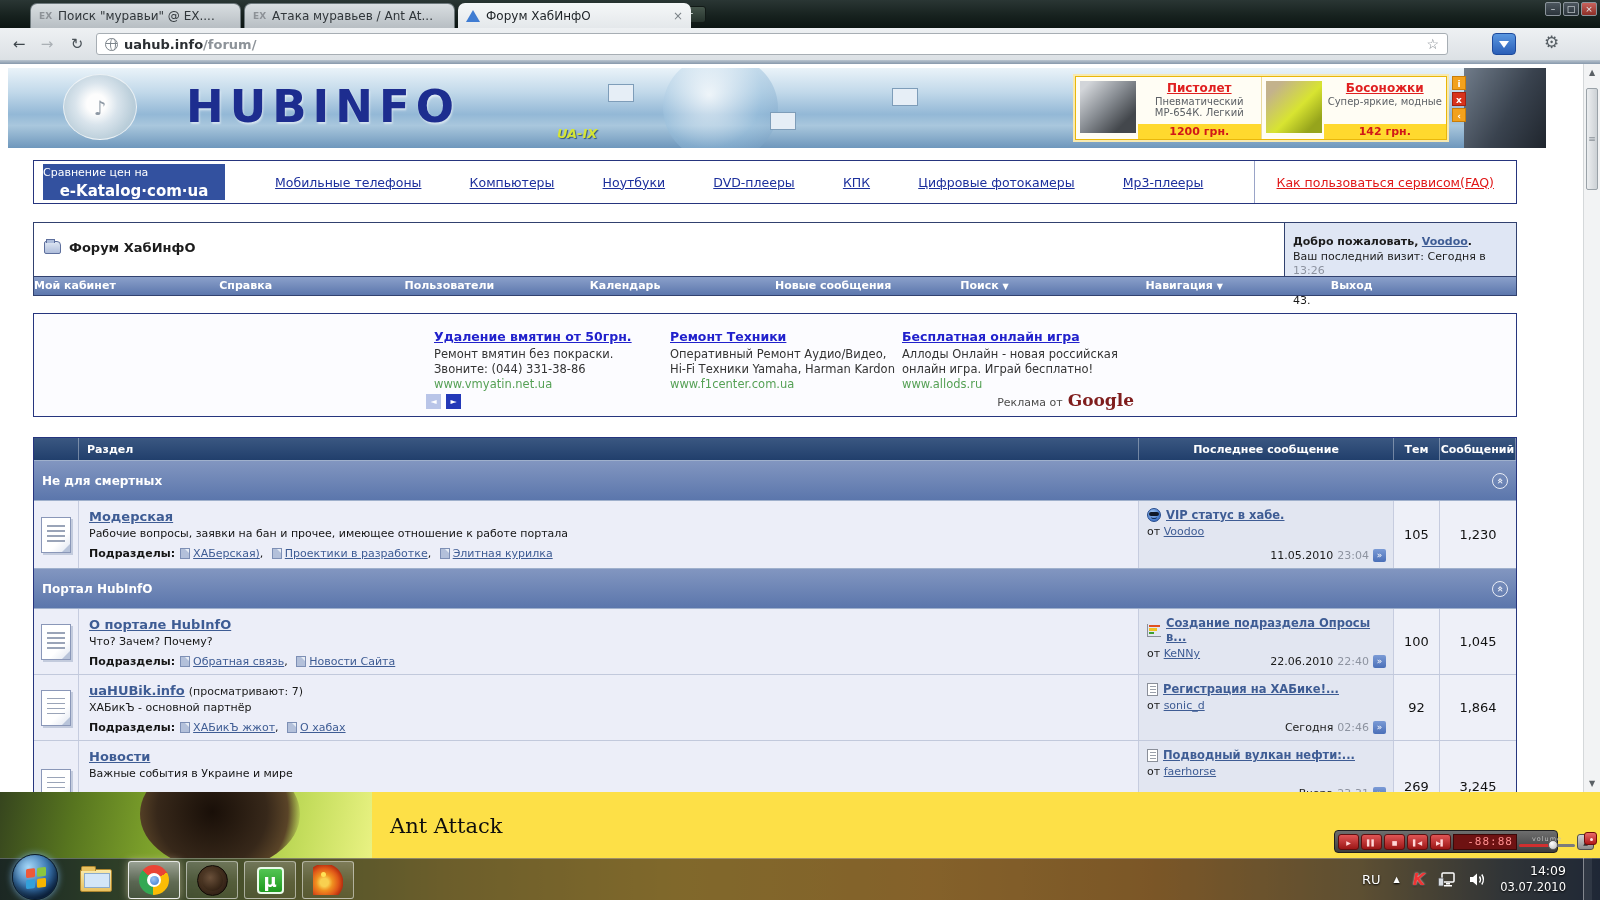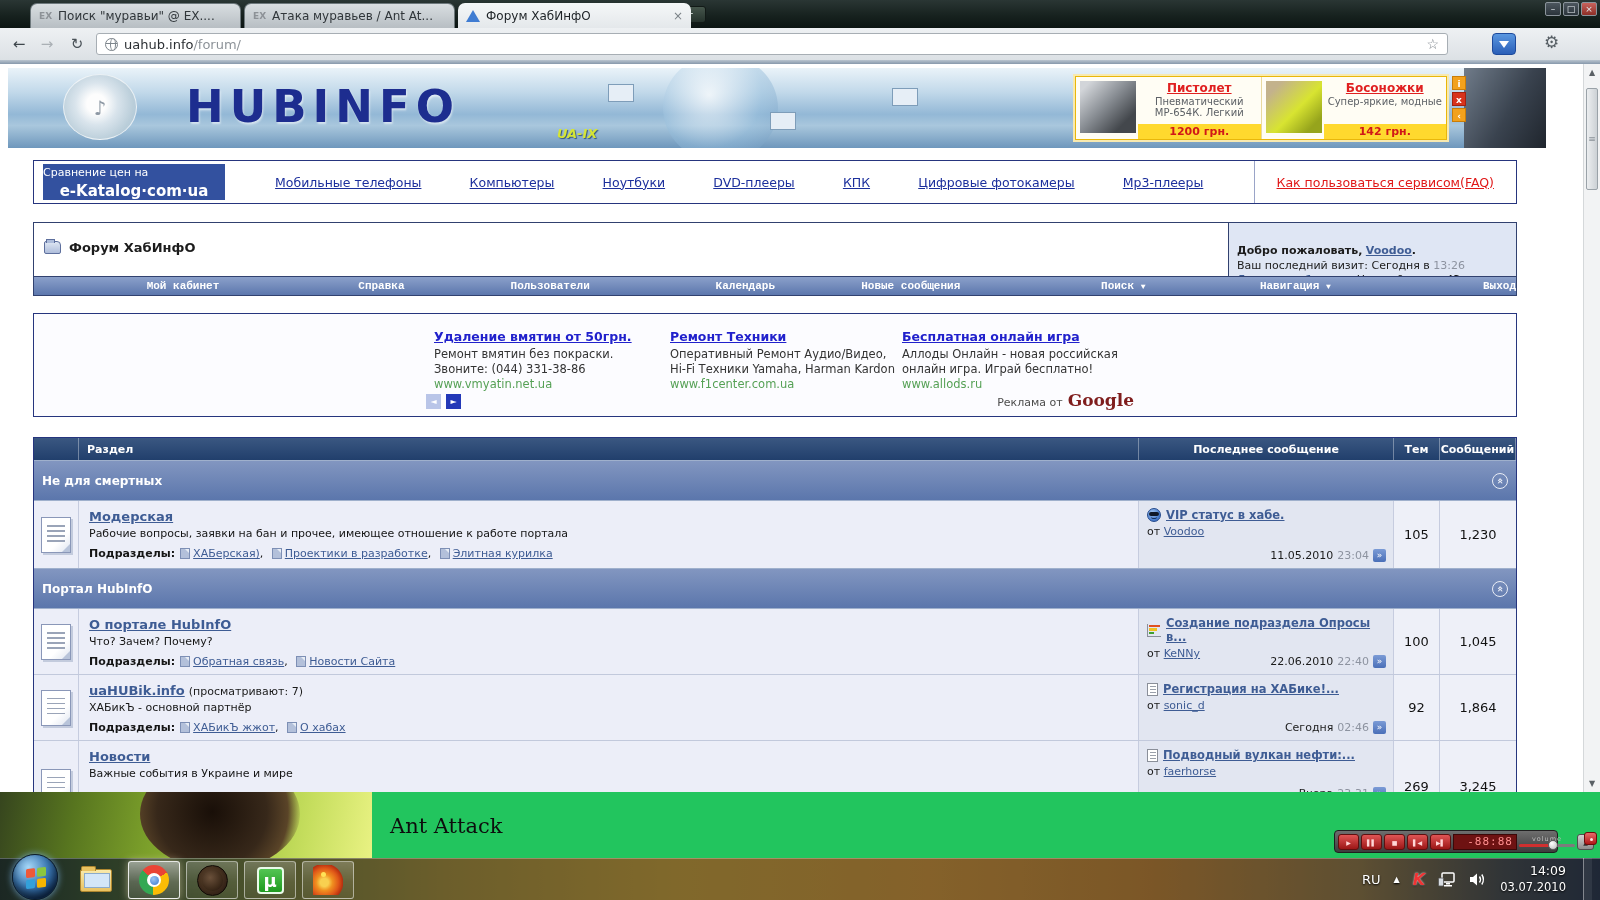--- a/index.html
+++ b/index.html
@@ -18,21 +18,21 @@
   .tabclose { margin-left:auto; color:#7b8287; font-size:12px; }
   .newtab { position:absolute; left:672px; top:6px; width:34px; height:17px; border-radius:3px;
     background:linear-gradient(#46564c,#25322c); border:1px solid #121a17; color:#cdd5d0; font-size:12px; text-align:center; line-height:15px; }
   .winbtns { position:absolute; right:3px; top:2px; display:flex; gap:2px; }
   .winbtn { width:16px; height:14px; background:linear-gradient(#4d575f,#2b343b); border:1px solid #8b949b;
     border-radius:2px; color:#e2e8eb; font-size:9px; line-height:12px; text-align:center; }
   .winbtn.close { background:linear-gradient(#c9635c,#8e2e26); }
   .toolbar { position:absolute; top:28px; left:0; right:0; height:32px; background:linear-gradient(#eef1f3,#dce1e5); }
   .navbtn { position:absolute; top:4px; width:26px; height:24px; font-size:15px; text-align:center; line-height:24px; color:#4a5258; }
   .urlbar { position:absolute; left:96px; top:5px; width:1352px; height:22px; background:#fff;
-    border:1px solid #a7aeb4; border-radius:3px; display:flex; align-items:center; font-size:13px; padding:0 8px; gap:6px; }
+    border:1px solid #a7aeb4; border-radius:3px; display:flex; align-items:center; font-size:13px; padding:0 8px; gap:6px;font-weight:bold; }
   .globe { width:13px; height:13px; border:1.5px solid #7d858c; border-radius:50%; position:relative; flex:none; }
   .globe::before { content:""; position:absolute; left:0; right:0; top:4.5px; border-top:1px solid #7d858c; }
   .globe::after { content:""; position:absolute; left:4px; top:-1px; bottom:-1px; width:4px; border:1px solid #7d858c; border-radius:50%; border-top:none; border-bottom:none; }
   .urlhost { color:#2b2f33; }
   .urlpath { color:#8d9399; }
   .urlstar { margin-left:auto; color:#7c838a; font-size:14px; }
   .dlbtn { position:absolute; left:1492px; top:5px; width:24px; height:22px; border-radius:4px;
     background:linear-gradient(#5a97e0,#2a5fb8); border:1px solid #1d4a9c; }
   .dlbtn::after { content:""; position:absolute; left:6px; top:7px; width:0; height:0;
     border-left:5px solid transparent; border-right:5px solid transparent; border-top:7px solid #fff; }
@@ -80,29 +80,29 @@
   .catlinks { flex:1; display:flex; justify-content:space-around; align-items:center; padding:0 26px; }
   .catlink { color:#1c2f9c; font-size:12.5px; text-decoration:underline; }
   .faqzone { border-left:1px solid #9aa4c8; height:100%; display:flex; align-items:center; padding:0 22px; }
   .faqlink { color:#e01818; font-size:12.5px; text-decoration:underline; }
 
   .fhead { position:absolute; left:33px; top:158px; width:1484px; height:74px; border:1px solid #31416f; background:#fff; }
   .ftitle { position:absolute; left:10px; top:17px; font-size:13px; font-weight:bold; color:#1c1c1c;
     display:flex; align-items:center; gap:8px; }
   .homeicon { width:17px; height:13px; background:linear-gradient(#dfe7f3,#aebddb); border:1px solid #5d6f9d; border-radius:2px 4px 2px 2px; position:relative; }
   .homeicon::before { content:""; position:absolute; left:1px; top:-3px; width:7px; height:3px; background:#aebddb; border:1px solid #5d6f9d; border-bottom:none; }
-  .welcome { position:absolute; right:0; top:0; width:288px; height:55px; background:#dfe6f4;
-    border-left:1px solid #31416f; border-bottom:1px solid #31416f; padding:21px 8px; font-size:11px; color:#1b1b1b; line-height:1.33; }
+  .welcome { position:absolute; right:0; top:0; width:232px; height:55px; background:#dfe6f4;
+    border-left:1px solid #31416f; border-bottom:1px solid #31416f; padding:12px 8px; font-size:11px; color:#1b1b1b; line-height:1.33; }
   .welcome b { font-weight:bold; }
   .wlink { color:#3e5c94; font-weight:bold; text-decoration:underline; }
   .wlink.nb { font-weight:normal; }
   .wtime { color:#8d93a0; }
   .fnav { position:absolute; left:0; right:0; bottom:0; height:19px; border-top:1px solid #31416f;
     background:linear-gradient(#8ba0ca,#5c77ad); display:flex; }
-  .fnavi { flex:1; text-align:right; color:#fff; font-weight:bold; font-size:11px; line-height:18px;font-family:Liberation Mono, monospace; }
+  .fnavi { flex:1; text-align:left; color:#fff; font-weight:bold; font-size:11px; line-height:18px; }
   .caret { font-size:8px; }
 
   .adbox { position:absolute; left:33px; top:249px; width:1484px; height:104px; border:1px solid #26357e; background:#fcfcff; }
   .adcol { position:absolute; top:15px; width:235px; font-size:11.5px; color:#333; line-height:1.28; }
   .adtitle { display:block; color:#2121cc; font-weight:bold; font-size:12.5px; text-decoration:underline; margin-bottom:2px; }
   .adurl { color:#56a156; margin-top:1px; }
   .adnav { position:absolute; left:392px; bottom:7px; display:flex; gap:5px; }
   .adarrow { width:15px; height:15px; color:#fff; font-size:8px; text-align:center; line-height:15px; }
   .adarrow.prev { background:#b9c5e8; }
   .adarrow.next { background:#2338b8; }
@@ -172,21 +172,21 @@
   .ic-note::before { content:""; position:absolute; left:1.5px; top:2.5px; width:6px; height:7px;
     background:repeating-linear-gradient(#9aa0ab 0 1px,transparent 1px 3px); }
 
   .vscroll { position:absolute; right:0; top:0; width:17px; height:100%; background:#f2f3f4; border-left:1px solid #d5d8da; }
   .sbtn { position:absolute; left:0; right:0; height:17px; text-align:center; font-size:8px; color:#5a6065; line-height:17px; }
   .sbtn.up { top:0; } .sbtn.down { bottom:0; }
   .sthumb { position:absolute; left:2px; right:2px; top:24px; height:102px; background:linear-gradient(90deg,#eceef0,#ccd1d5);
     border:1px solid #9aa2a8; border-radius:2px; text-align:center; color:#8a9298; font-size:9px; line-height:100px; }
 
   
-  .desk { position:absolute; top:792px; left:0; width:1600px; height:66px; background:#22c55e; }
+  .desk { position:absolute; top:792px; left:0; width:1600px; height:66px; background:#fde047; }
   .deskphoto { position:absolute; left:0; top:0; width:372px; height:66px; overflow:hidden;
     background:linear-gradient(100deg,#36451e 0%,#57751f 20%,#7a9e2a 40%,#9cc23c 62%,#c6de5e 82%,#e9f283 100%); }
   .snail { position:absolute; left:140px; top:-34px; width:160px; height:112px; border-radius:50%;
     background:radial-gradient(circle at 45% 48%,#190f08,#37281a 52%,#5a4428 72%,rgba(90,68,40,0) 85%); }
   .caption { position:absolute; left:390px; top:22px; font-family:"DejaVu Serif",serif; font-size:21px; color:#0d0d0d; }
 
   .player { position:absolute; left:1334px; top:38px; width:224px; height:23px; background:linear-gradient(#6e6e6e,#3d3d3d);
     border:1px solid #1f1f1f; border-radius:4px; display:flex; align-items:center; padding:0 3px; gap:2px; }
   .pbtn { width:21px; height:16px; background:linear-gradient(#e05555,#9c1616); border:1px solid #5f0f0f;
     border-radius:3px; color:#ffd7d7; font-size:6px; text-align:center; line-height:15px; flex:none; }

